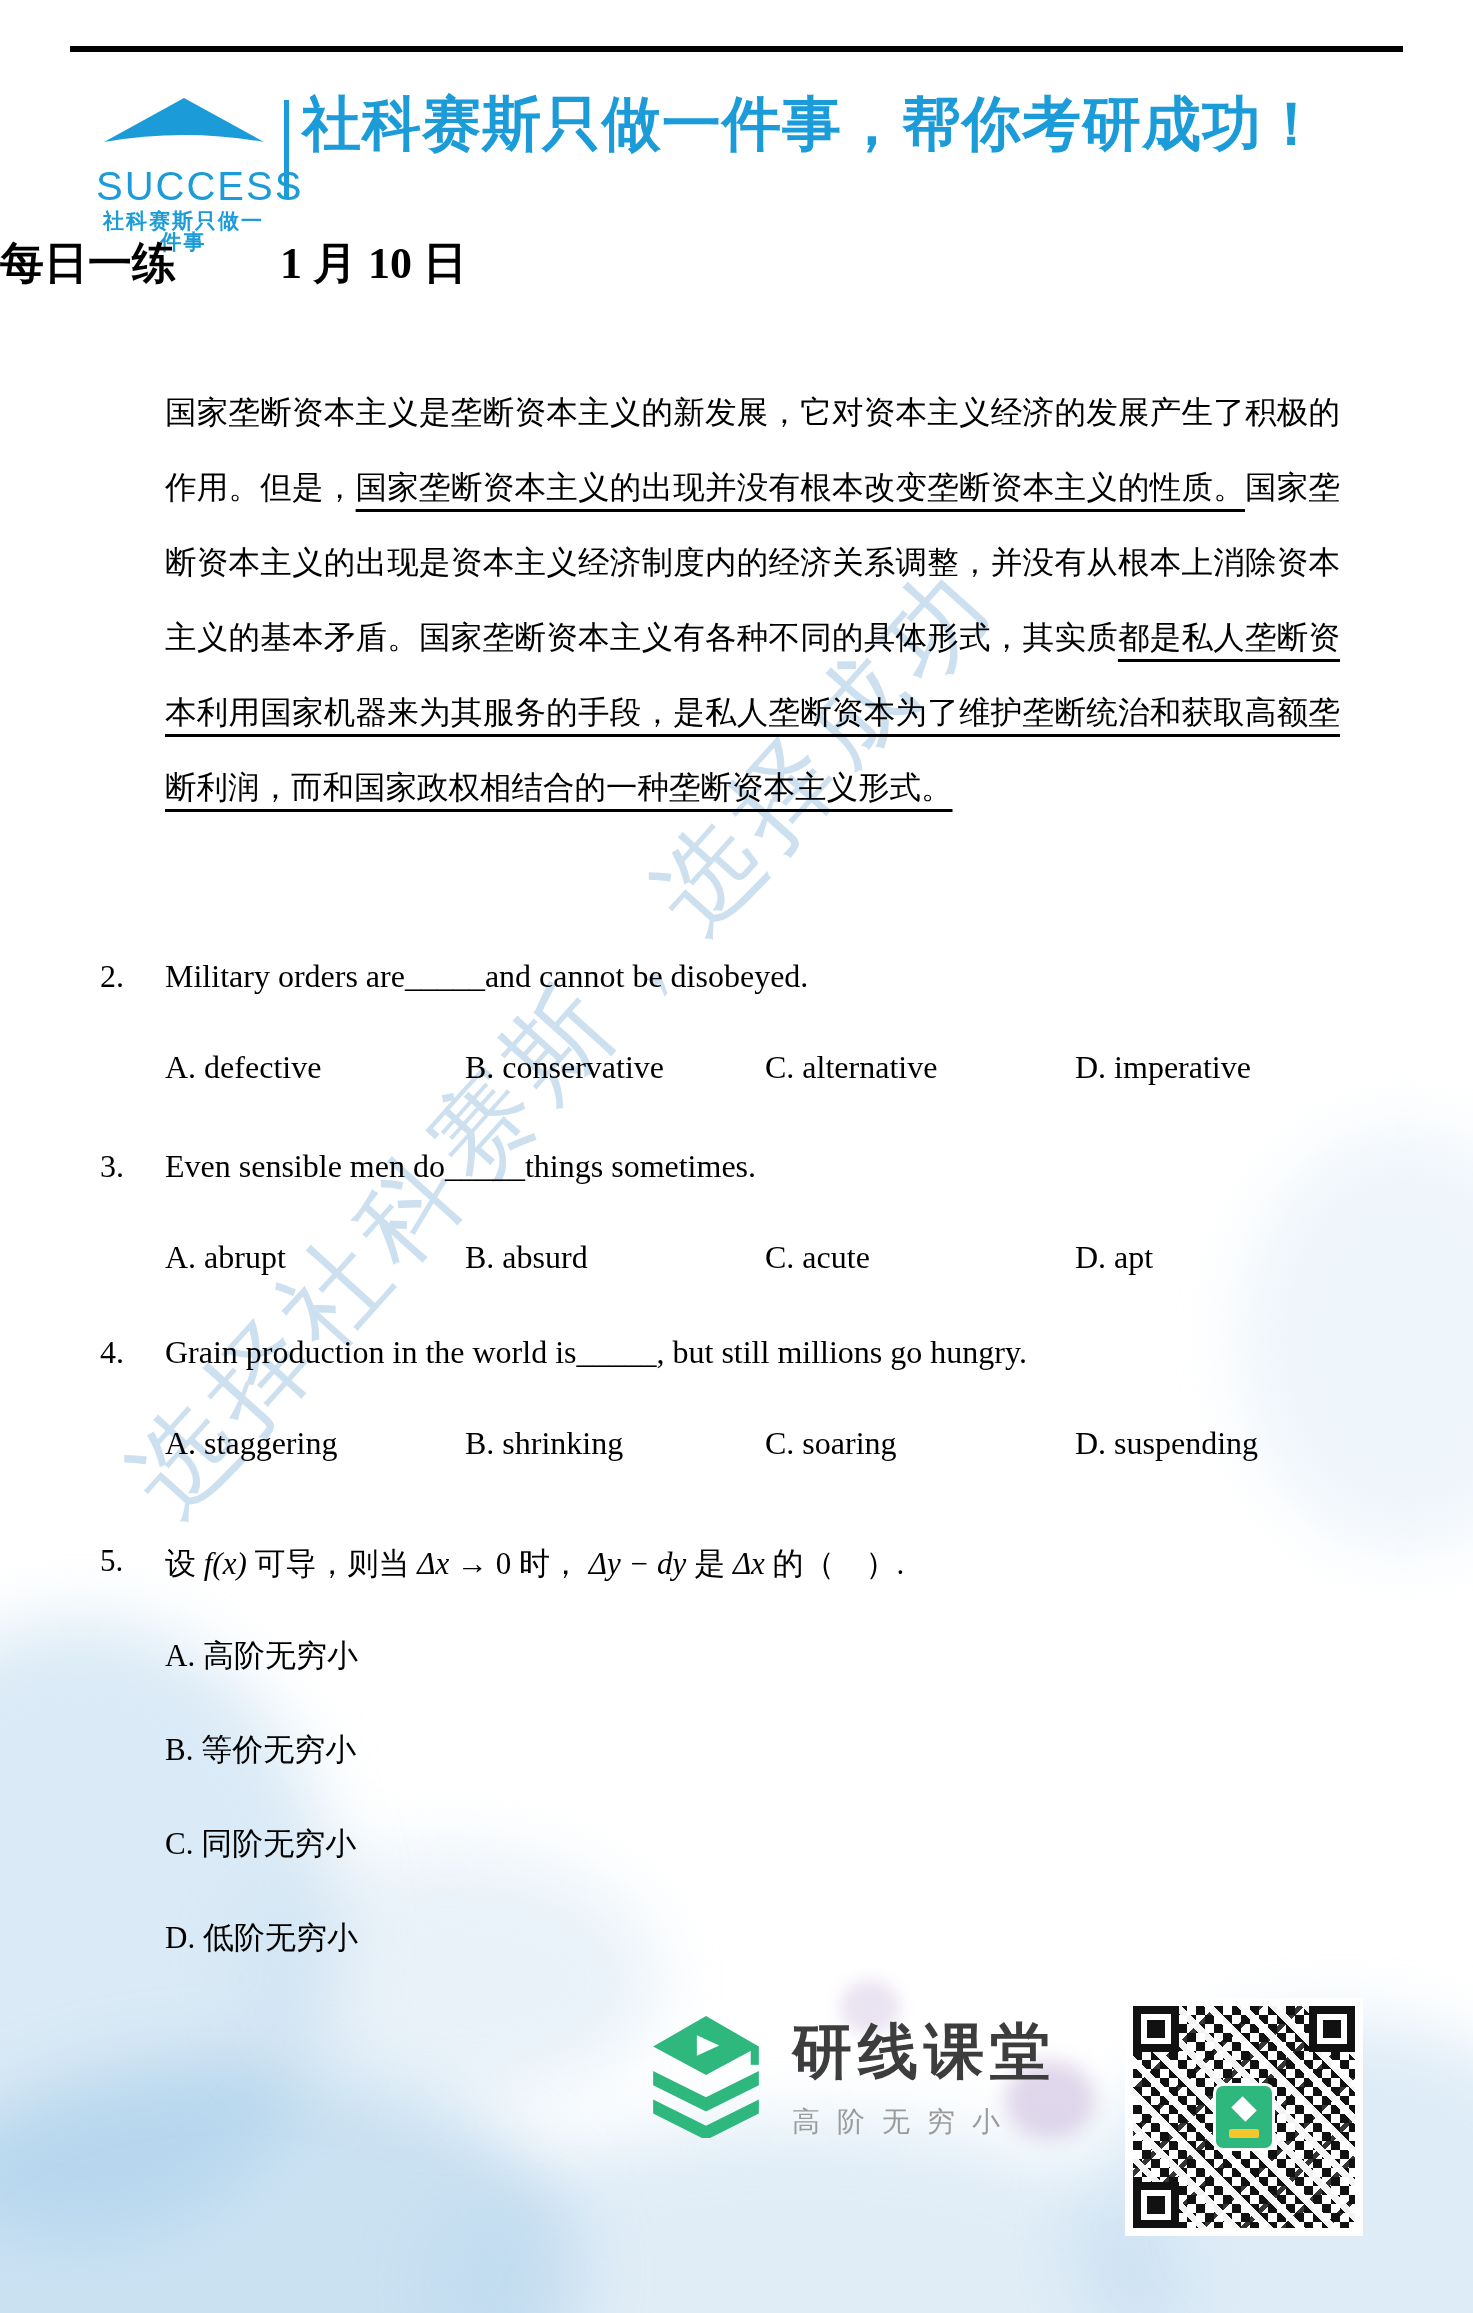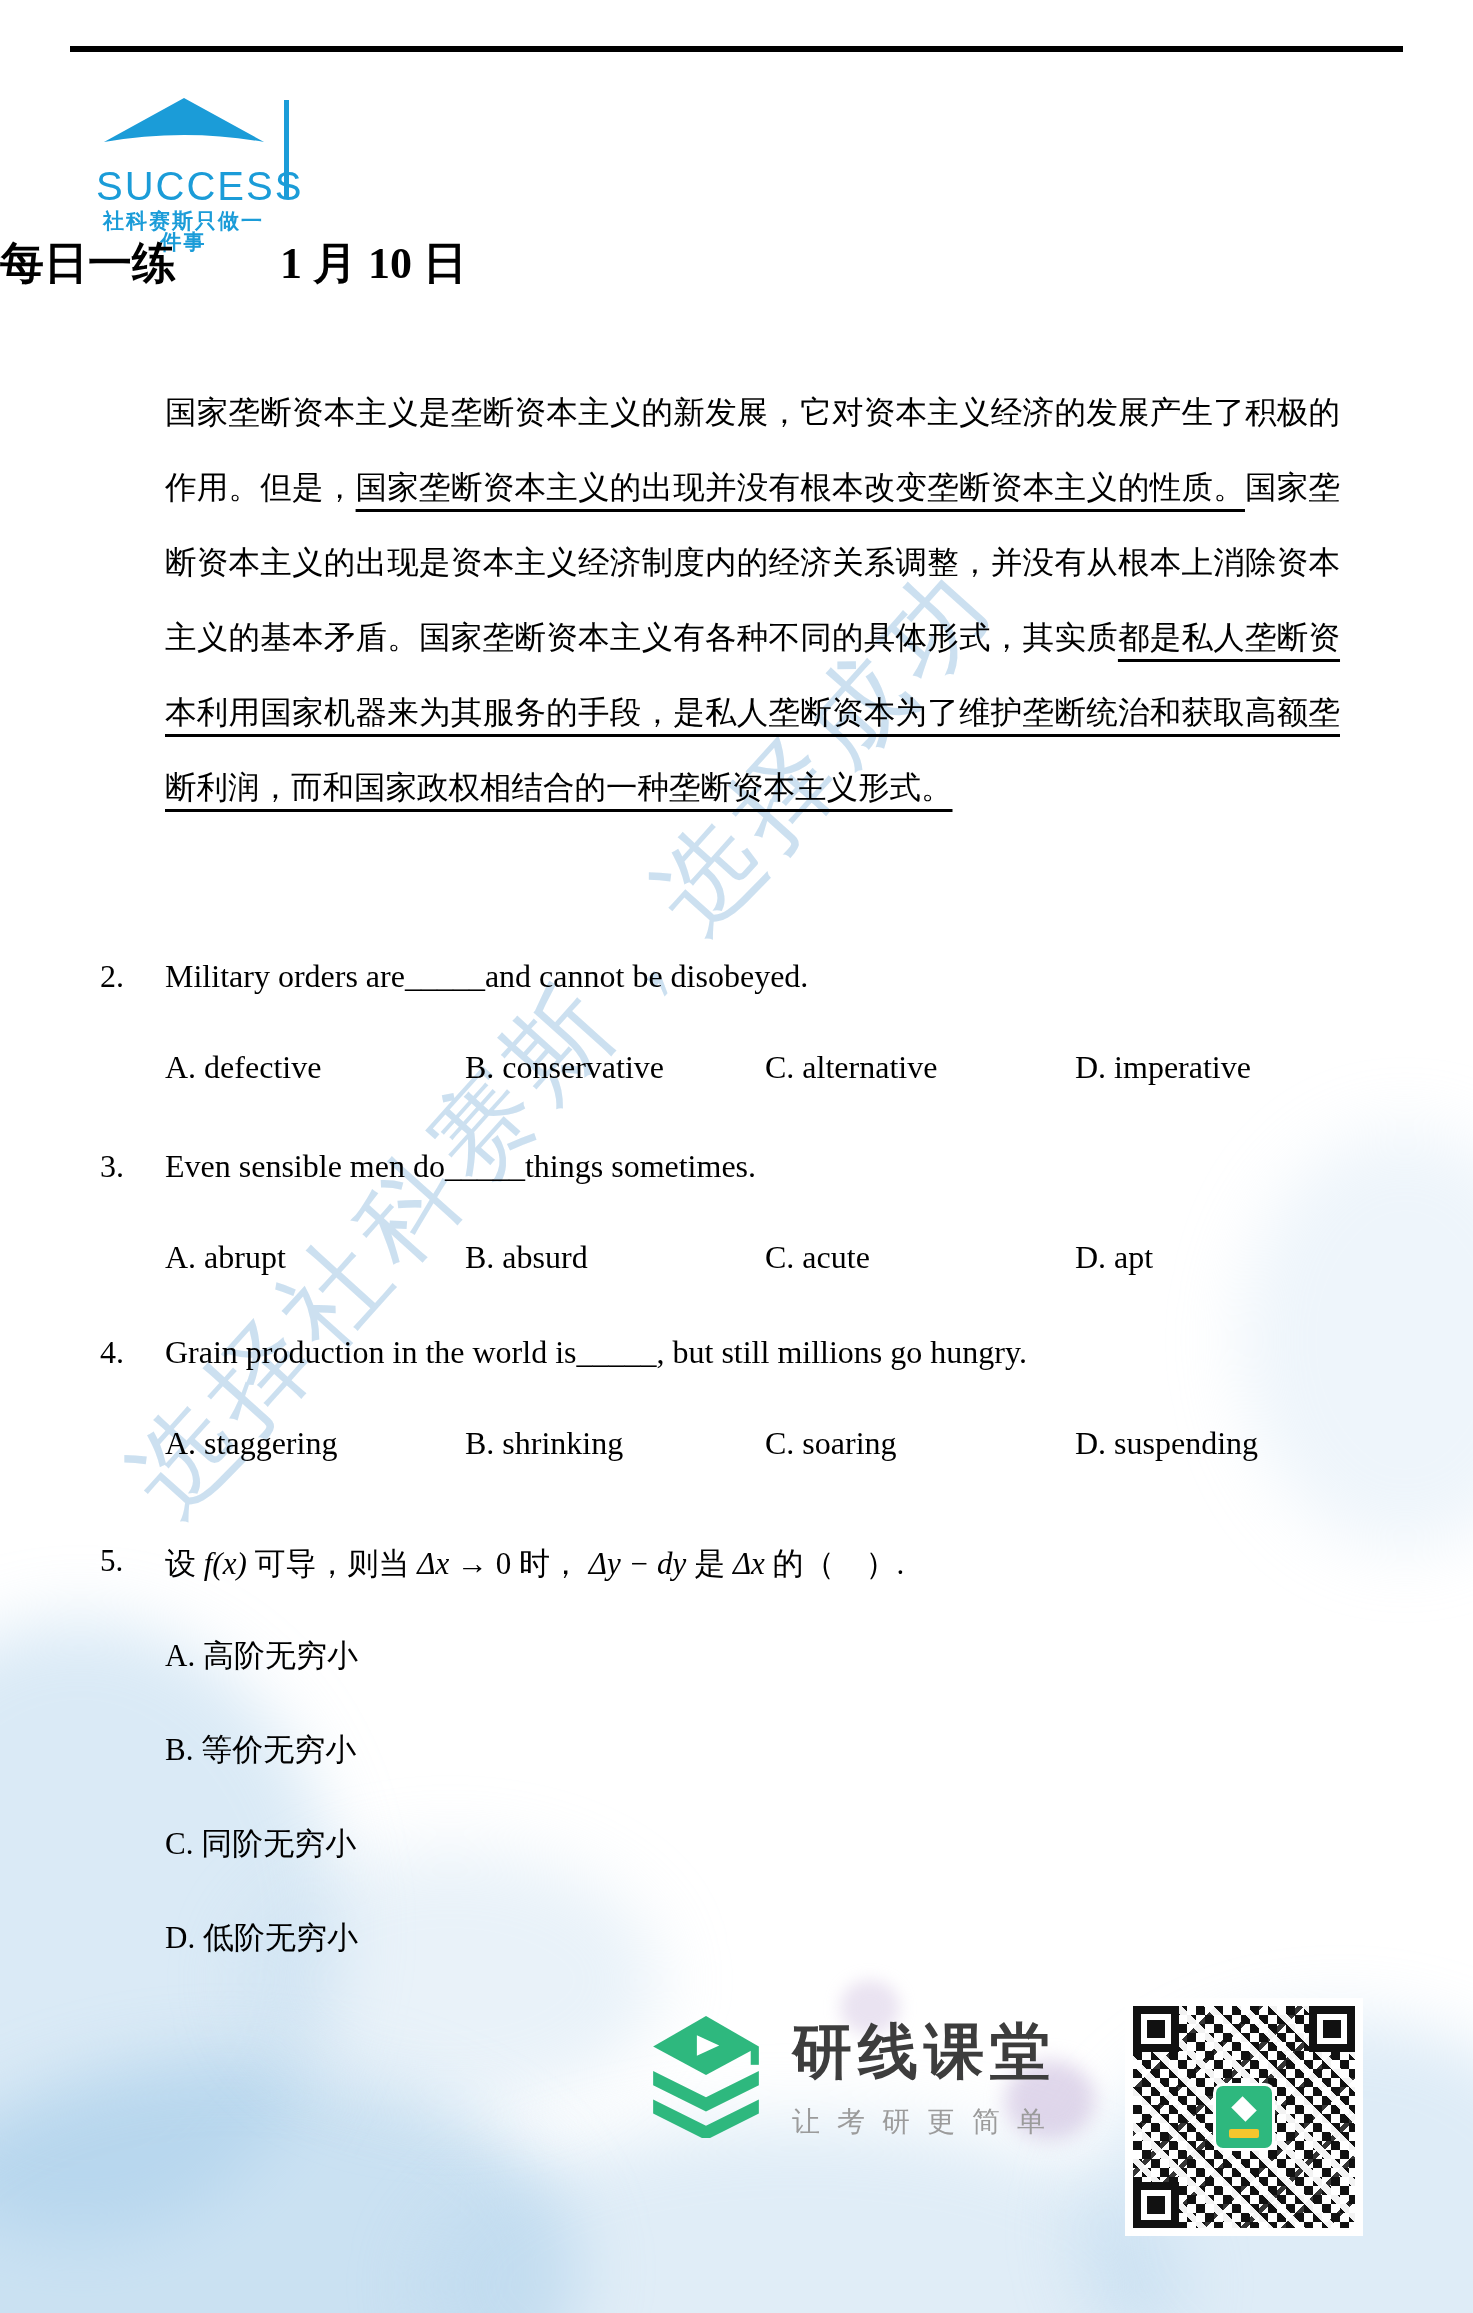--- a/index.html
+++ b/index.html
@@ -103,20 +103,21 @@
   <div class="topbar"></div>
 
   <div class="logo">
     <svg width="160" height="48" viewBox="0 0 160 48">
       <path d="M80 0 L160 44 Q80 30 0 44 Z" fill="#1b9cd8"></path>
     </svg>
     <span class="brand" style="color:#1b9cd8">SUCCESS</span>
     <span class="sub" style="color:#1b9cd8">社科赛斯只做一件事</span>
   </div>
   <div class="vdivider" style="background:#1b9cd8"></div>
+  <div class="slogan" style="color:#1b9cd8">社科赛斯只做一件事，帮你考研成功！</div>
 
   <div class="doc-title">
     <span>每日一练</span>
     <span>1 月 10 日</span>
   </div>
 
   <div class="q q1">
     <div class="para"><span>国家垄断资本主义是垄断资本主义的新发展，它对资本主义经济的发展产生了积极的作用。但是，</span><span class="u">国家垄断资本主义的出现并没有根本改变垄断资本主义的性质。</span><span>国家垄断资本主义的出现是资本主义经济制度内的经济关系调整，并没有从根本上消除资本主义的基本矛盾。国家垄断资本主义有各种不同的具体形式，其实质</span><span class="u">都是私人垄断资本利用国家机器来为其服务的手段，是私人垄断资本为了维护垄断统治和获取高额垄断利润，而和国家政权相结合的一种垄断资本主义形式。</span></div>
   </div>
 
@@ -171,21 +172,21 @@
   <div class="footer-logo">
     <svg width="116" height="124" viewBox="0 0 112 122">
       <path d="M56 2 L108 32 L56 60 L4 32 Z" fill="#2eb87e"></path>
       <polygon points="47,21 69,31 47,41" fill="#ffffff"></polygon>
       <rect x="100" y="32" width="8" height="18" fill="#2eb87e"></rect>
       <path d="M4 56 L56 82 L108 56 L108 70 L56 96 L4 70 Z" fill="#2eb87e"></path>
       <path d="M4 84 L56 110 L108 84 L108 98 L56 124 L4 98 Z" fill="#2eb87e"></path>
     </svg>
     <div class="footer-text">
       <div class="footer-brand">研线课堂</div>
-      <div class="footer-tagline">让考研更简单</div>
+      <div class="footer-tagline">高阶无穷小</div>
     </div>
   </div>
 
   <div class="qr">
     <div class="qr-inner">
       <div class="finder f1"></div>
       <div class="finder f2"></div>
       <div class="finder f3"></div>
       <div class="qr-app" style="background:#2eb87e">
         <div class="dia"></div>

